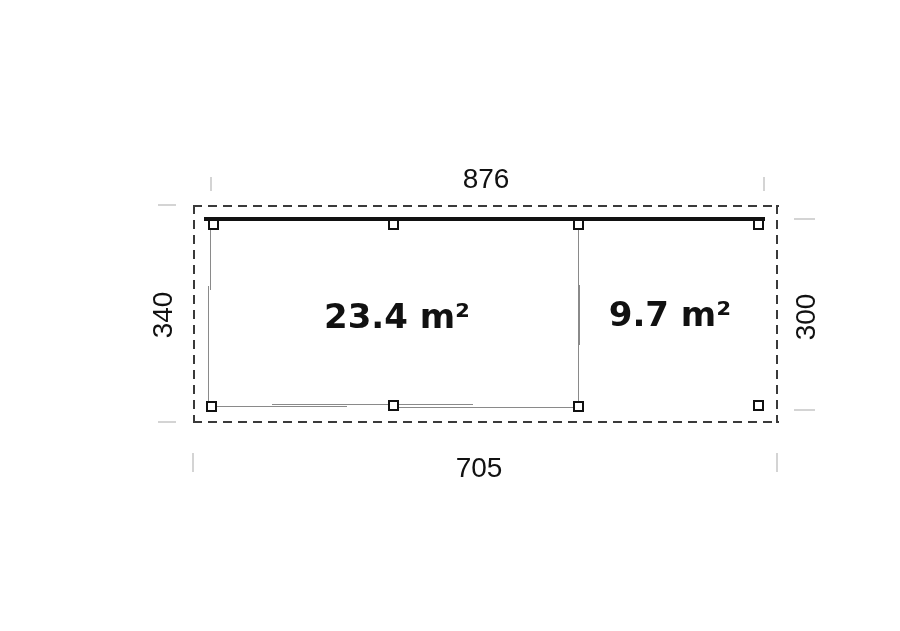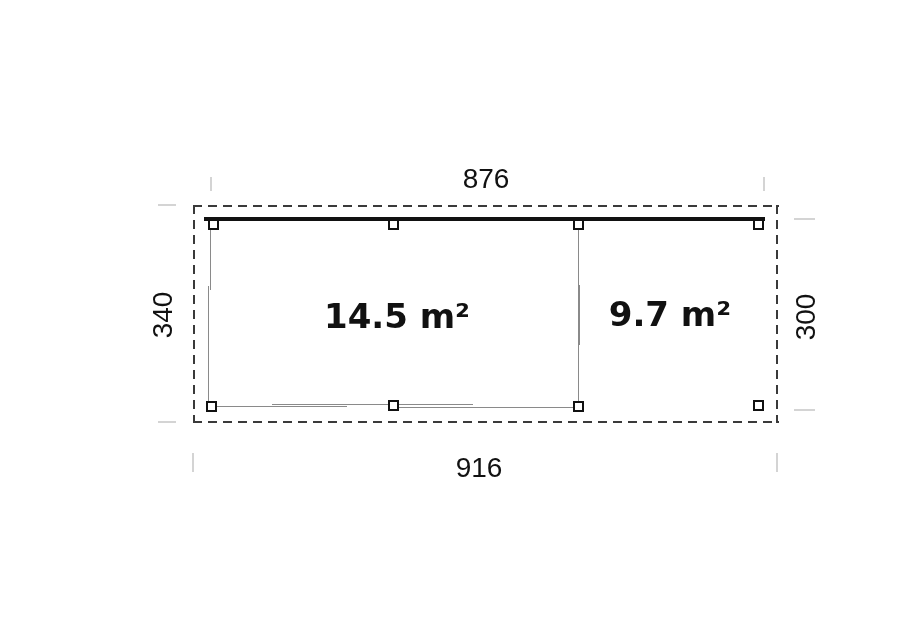--- a/index.html
+++ b/index.html
@@ -63,20 +63,20 @@
   <div class="tick" style="left:174px;top:177px;width:2px;height:14px;"></div>
   <div class="tick" style="left:727px;top:177px;width:2px;height:14px;"></div>
   <div class="tick" style="left:122px;top:204px;width:18px;height:2px;"></div>
   <div class="tick" style="left:122px;top:421px;width:18px;height:2px;"></div>
   <div class="tick" style="left:758px;top:218px;width:21px;height:2px;"></div>
   <div class="tick" style="left:758px;top:409px;width:21px;height:2px;"></div>
   <div class="tick" style="left:156px;top:453px;width:2px;height:19px;"></div>
   <div class="tick" style="left:740px;top:453px;width:2px;height:19px;"></div>
 
   <div class="dim" style="left:400px;top:165px;width:100px;">876</div>
-  <div class="dim" style="left:393px;top:454px;width:100px;">916</div>
+  <div class="dim" style="left:393px;top:454px;width:100px;">705</div>
   <div class="dim dim-vert" style="left:77px;top:301px;width:100px;height:28px;">340</div>
   <div class="dim dim-vert" style="left:720px;top:303px;width:100px;height:28px;">300</div>
 
-  <div class="area" style="left:261px;top:294px;width:200px;height:44px;">14.5 m²</div>
+  <div class="area" style="left:261px;top:294px;width:200px;height:44px;">23.4 m²</div>
   <div class="area" style="left:534px;top:292px;width:200px;height:44px;">9.7 m²</div>
 
 </div>
 
 </body></html>

